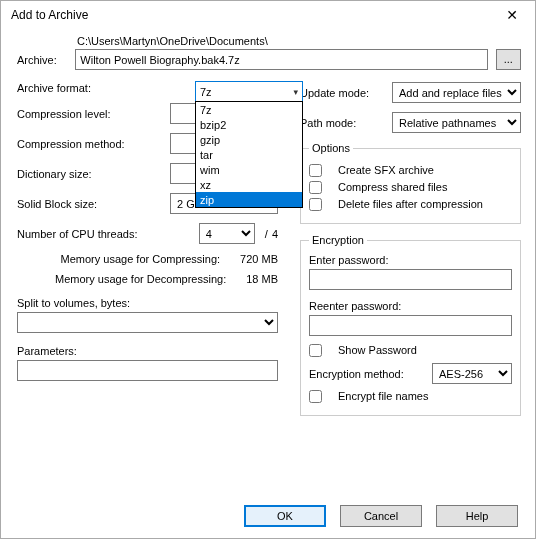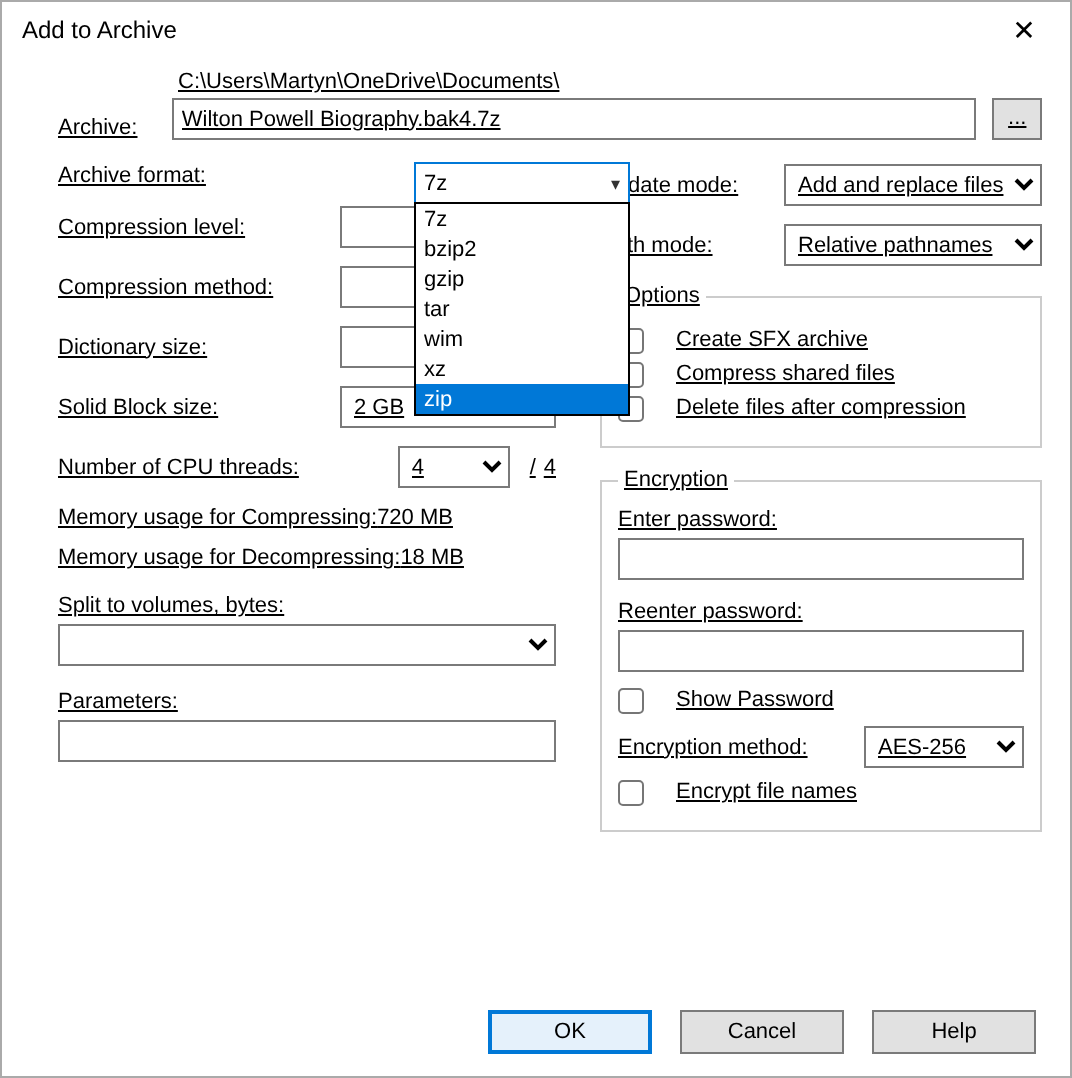--- a/index.html
+++ b/index.html
@@ -24,25 +24,24 @@
   }
   .titlebar .title { font-size: 12px; }
   .close-x {
     font-family: Arial, sans-serif;
     font-size: 14px;
     width: 30px;
     text-align: center;
     cursor: default;
   }
   .content {
-    padding: 6px 14px 0 28px;
-    text-decoration: underline;
+    padding: 6px 14px 0 16px;
   }
   .path-area { margin-left: 60px; margin-bottom: 2px; }
-  .archive-row { display:flex; align-items:flex-end; margin-bottom:12px; }
+  .archive-row { display:flex; align-items:center; margin-bottom:12px; }
   .archive-row .albl { width: 60px; }
   input[type=text], select, .combo {
     font: inherit;
     height: 21px;
     border: 1px solid #7a7a7a;
     background: #fff;
     padding: 1px 4px;
   }
   select { padding: 0 2px; }
   .combo-wide { width: 424px; }
@@ -64,21 +63,21 @@
   .field-row {
     display:flex;
     align-items:center;
     margin-bottom: 9px;
     position: relative;
   }
   .field-row .flbl { flex: 1; }
   .sel-sm { width: 108px; }
   .thread-row { display:flex; align-items:center; }
   .thread-row .sep { margin: 0 4px 0 10px; }
-  .mem-row { display:flex; justify-content:flex-start; margin-bottom:8px; }
+  .mem-row { display:flex; justify-content:flex-end; margin-bottom:8px;gap:20px; }
   .split-combo { width:100%; margin-top:3px; }
   .param-input { width:100%; height:21px; margin-top:3px; }
 
   .r-row { display:flex; align-items:center; margin-bottom:9px; gap:8px; }
   .r-row .rlbl { width: 84px; }
   .sel-r { flex:1; }
 
   fieldset {
     border: 1px solid #ccc;
     margin: 0 0 10px 0;

